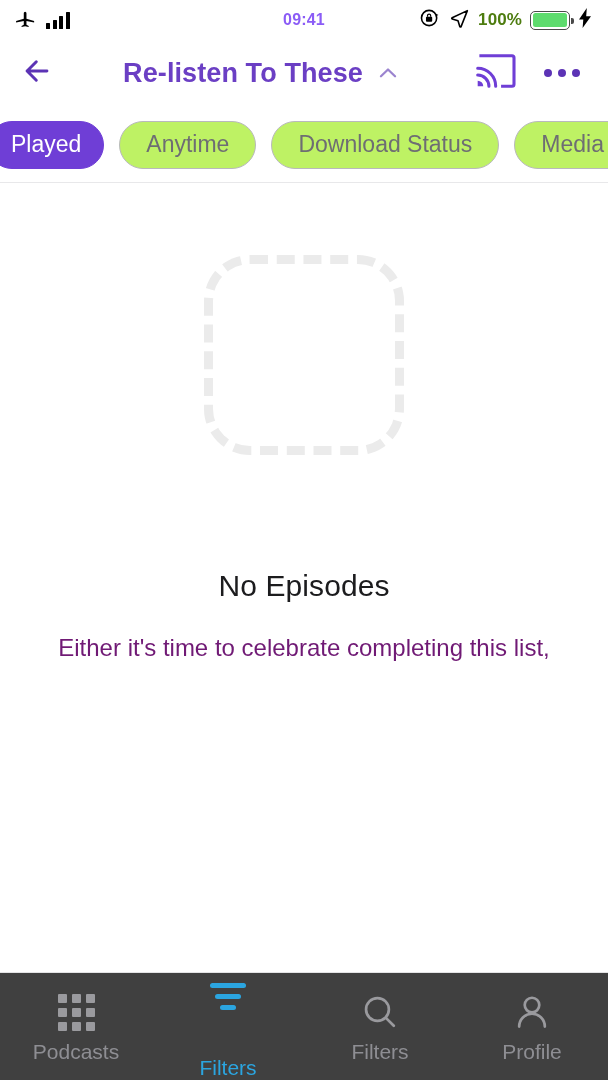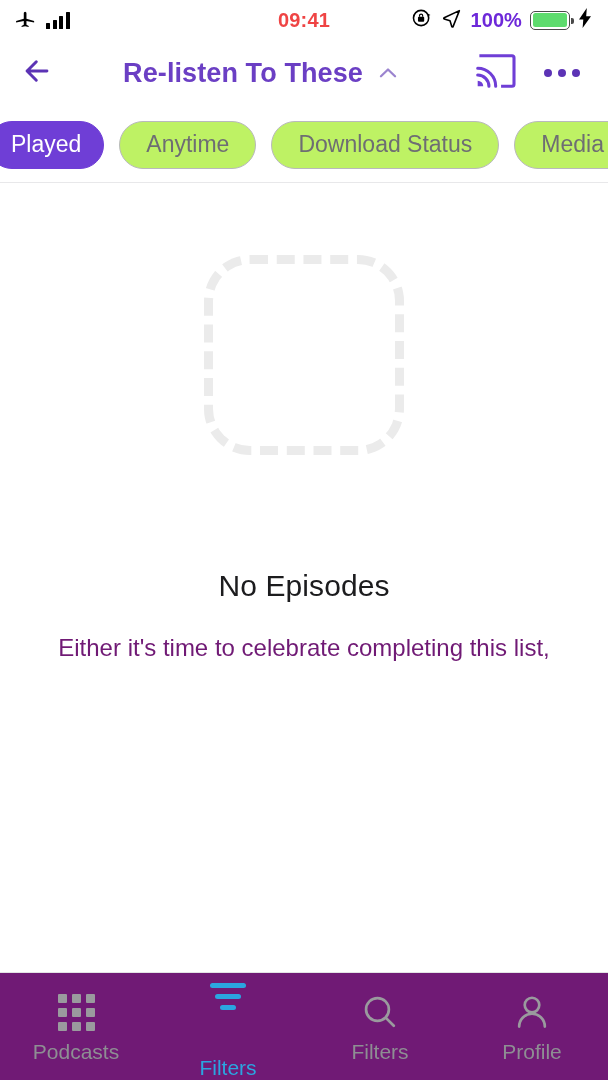--- a/index.html
+++ b/index.html
@@ -16,29 +16,29 @@
     height: 40px; flex: 0 0 40px;
     display: flex; align-items: center;
     padding: 0 16px 0 14px;
     position: relative;
   }
   .status-left { display: flex; align-items: center; gap: 9px; }
   .status-right { display: flex; align-items: center; gap: 8px; margin-left: auto; }
   .status-time {
     position: absolute; left: 0; right: 0; top: 0; height: 40px;
     display: flex; align-items: center; justify-content: center;
-    font-size: 20px; font-weight: 700; color: #ef4444; letter-spacing: .2px;
+    font-size: 16px; font-weight: 700; color: #8b5cf6; letter-spacing: .2px;
   }
   .signal-bars { display: flex; align-items: flex-end; gap: 2.5px; height: 17px; }
   .signal-bars i { width: 4px; background: #000; border-radius: .5px; display:block; }
   .signal-bars i:nth-child(1){ height: 6px; }
   .signal-bars i:nth-child(2){ height: 9px; }
   .signal-bars i:nth-child(3){ height: 13px; }
   .signal-bars i:nth-child(4){ height: 17px; }
-  .battery-pct { font-size: 20px; font-weight: 600; color: #6d28d9; letter-spacing: .1px; }
+  .battery-pct { font-size: 17px; font-weight: 600; color: #4d7c0f; letter-spacing: .1px; }
   .battery {
     width: 40px; height: 19px; border: 1.8px solid #4a4a4a; border-radius: 5px;
     padding: 1.6px; position: relative;
   }
   .battery::after {
     content:""; position:absolute; right:-4.5px; top: 6px;
     width: 3px; height: 6px; background:#4a4a4a; border-radius: 0 2px 2px 0;
   }
   .battery > span { display:block; height: 100%; width: 100%; background: #5ddb6d; border-radius: 2.5px; }
 
@@ -99,21 +99,21 @@
     font-size: 30px; color: #1c1c1e; font-weight: 400; letter-spacing: .1px;
   }
   .empty-sub {
     margin-top: 26px; width: 530px; text-align: center;
     font-size: 24px; line-height: 38px; color: #701a75;
   }
 
   
   .tab-bar {
     flex: 0 0 84px; display: flex; align-items: stretch;
-    border-top: 1px solid #e3e3e5; background: #701a75;
+    border-top: 1px solid #e3e3e5; background: #404040;
   }
   .tab {
     flex: 1; display: flex; flex-direction: column; align-items: center; justify-content: center;
     gap: 9px; cursor: pointer; padding-top: 4px;
   }
   .tab-label { font-size: 21px; color: #8e8e93; }
   .tab.active .tab-label { color: #2ba5e0; margin-top: 32px; }
   .tab-ico { height: 38px; display:flex; align-items:center; justify-content:center; }
   .grid-ico { display: grid; grid-template-columns: repeat(3, 9px); grid-gap: 5px; }
   .grid-ico i { width: 9px; height: 9px; background: #9a9a9e; display:block; border-radius:1px; }

